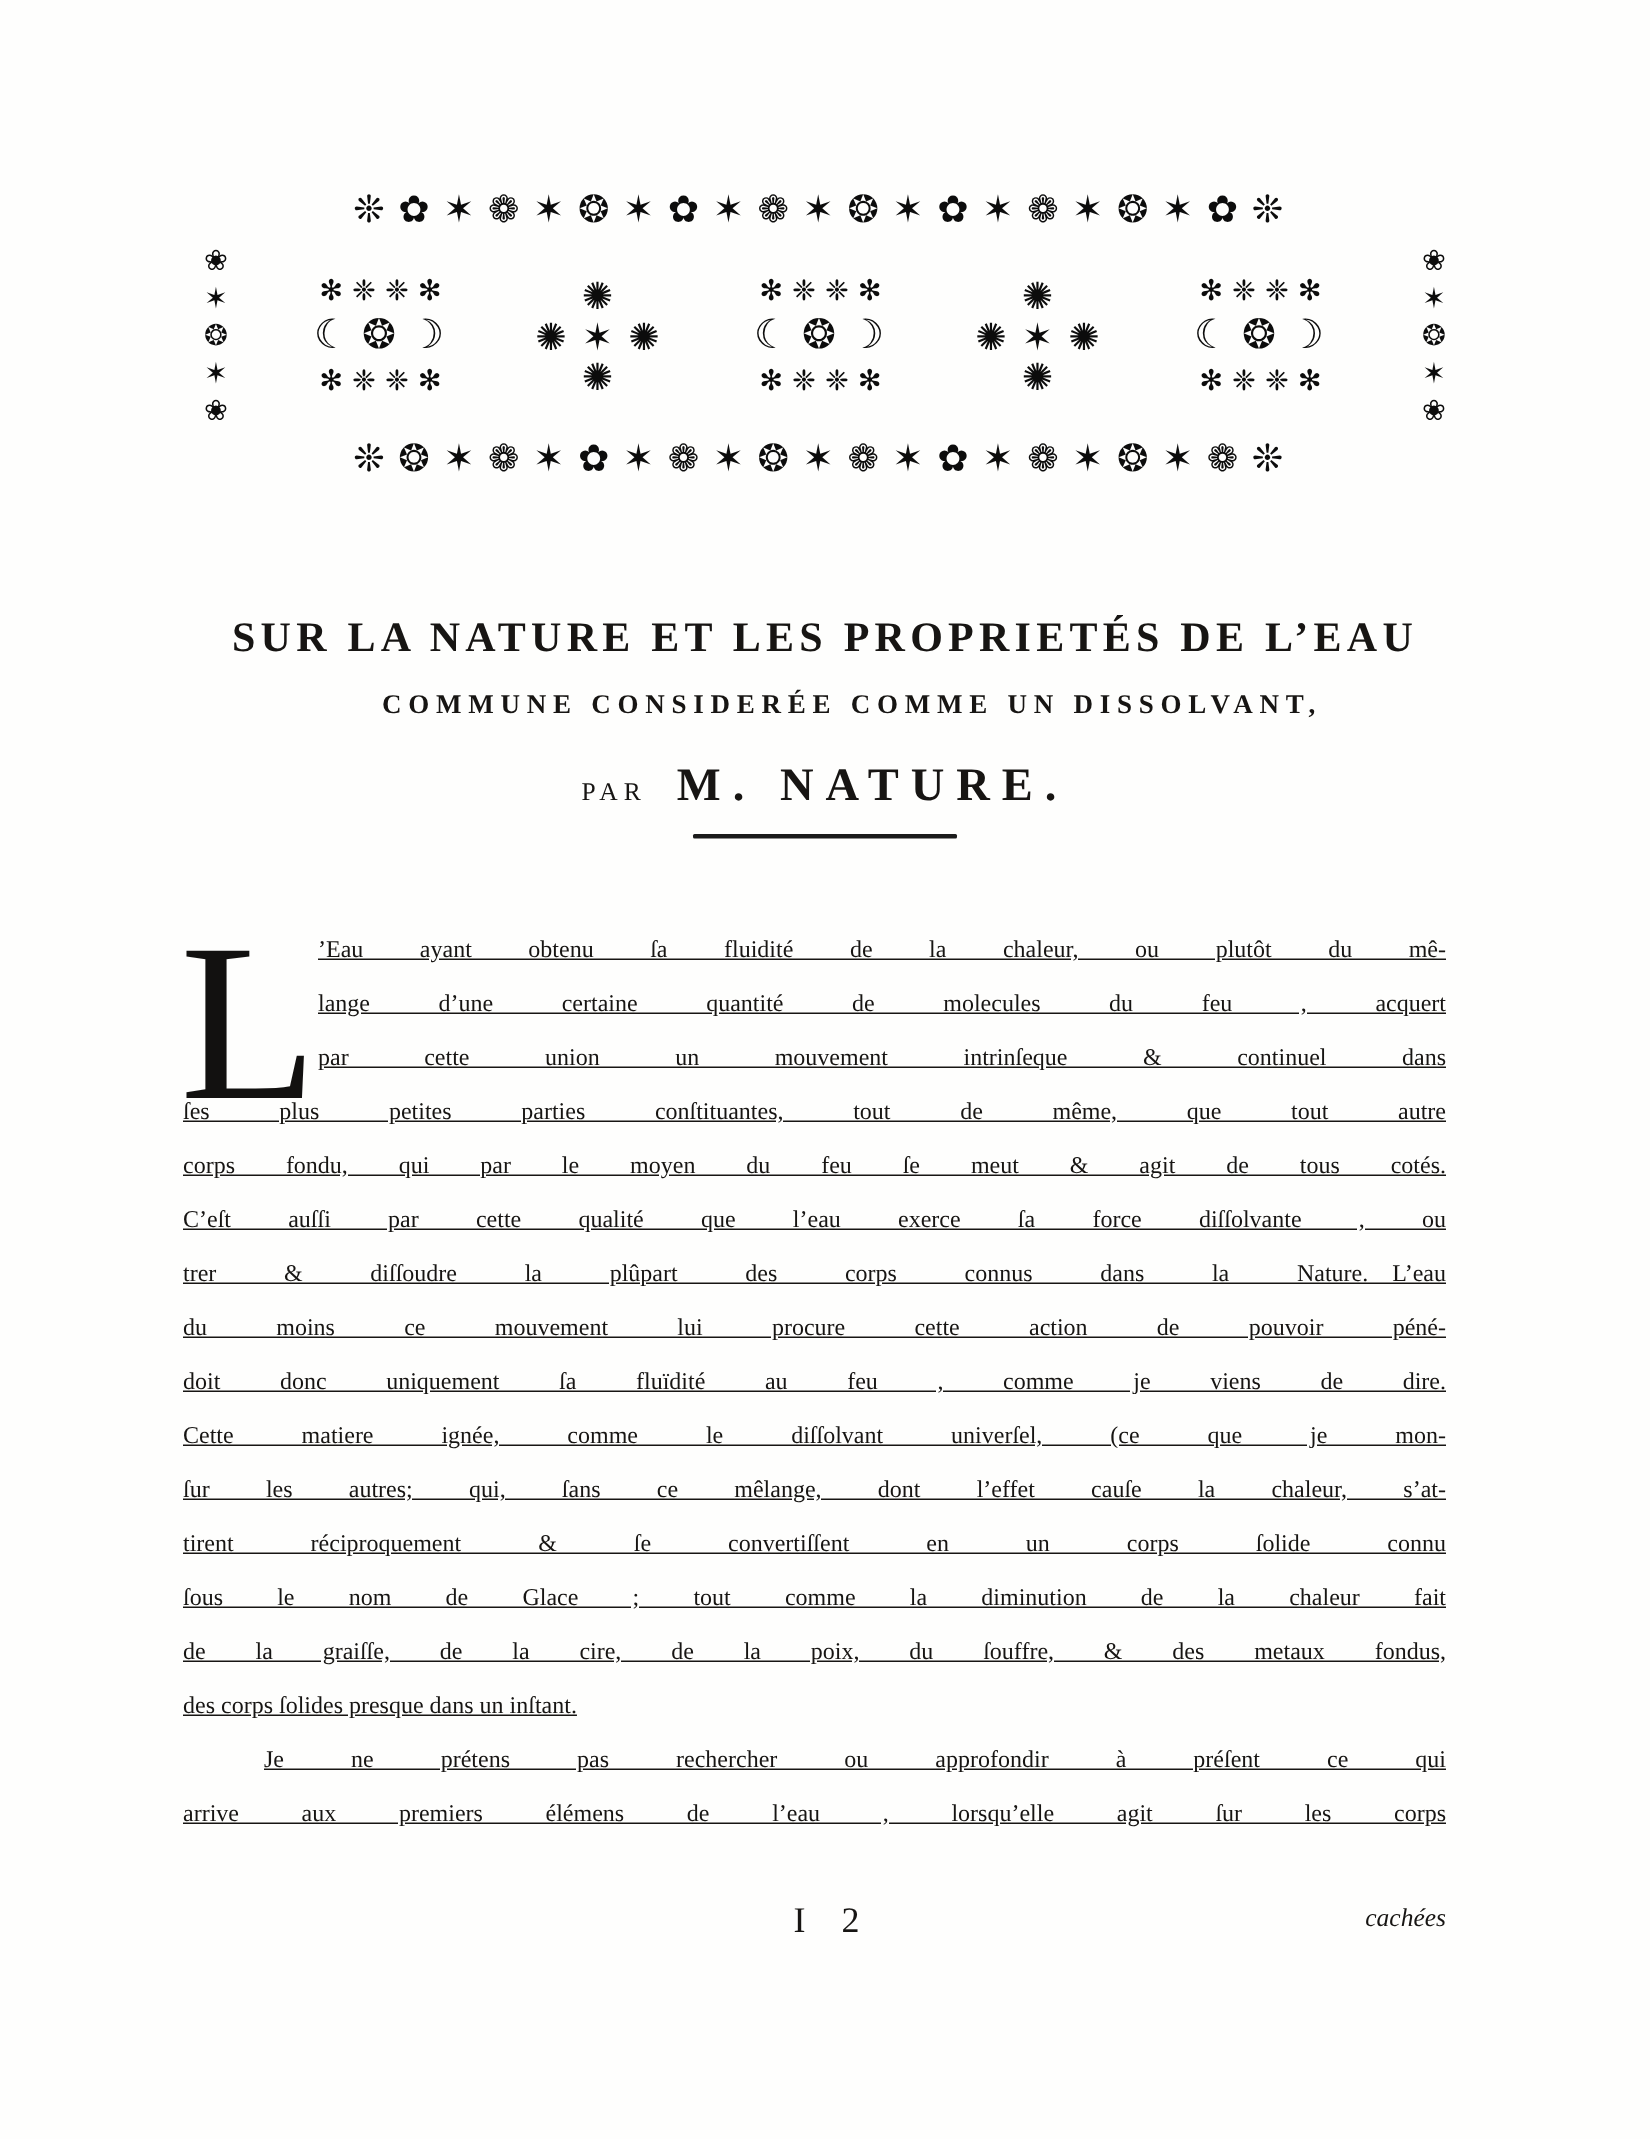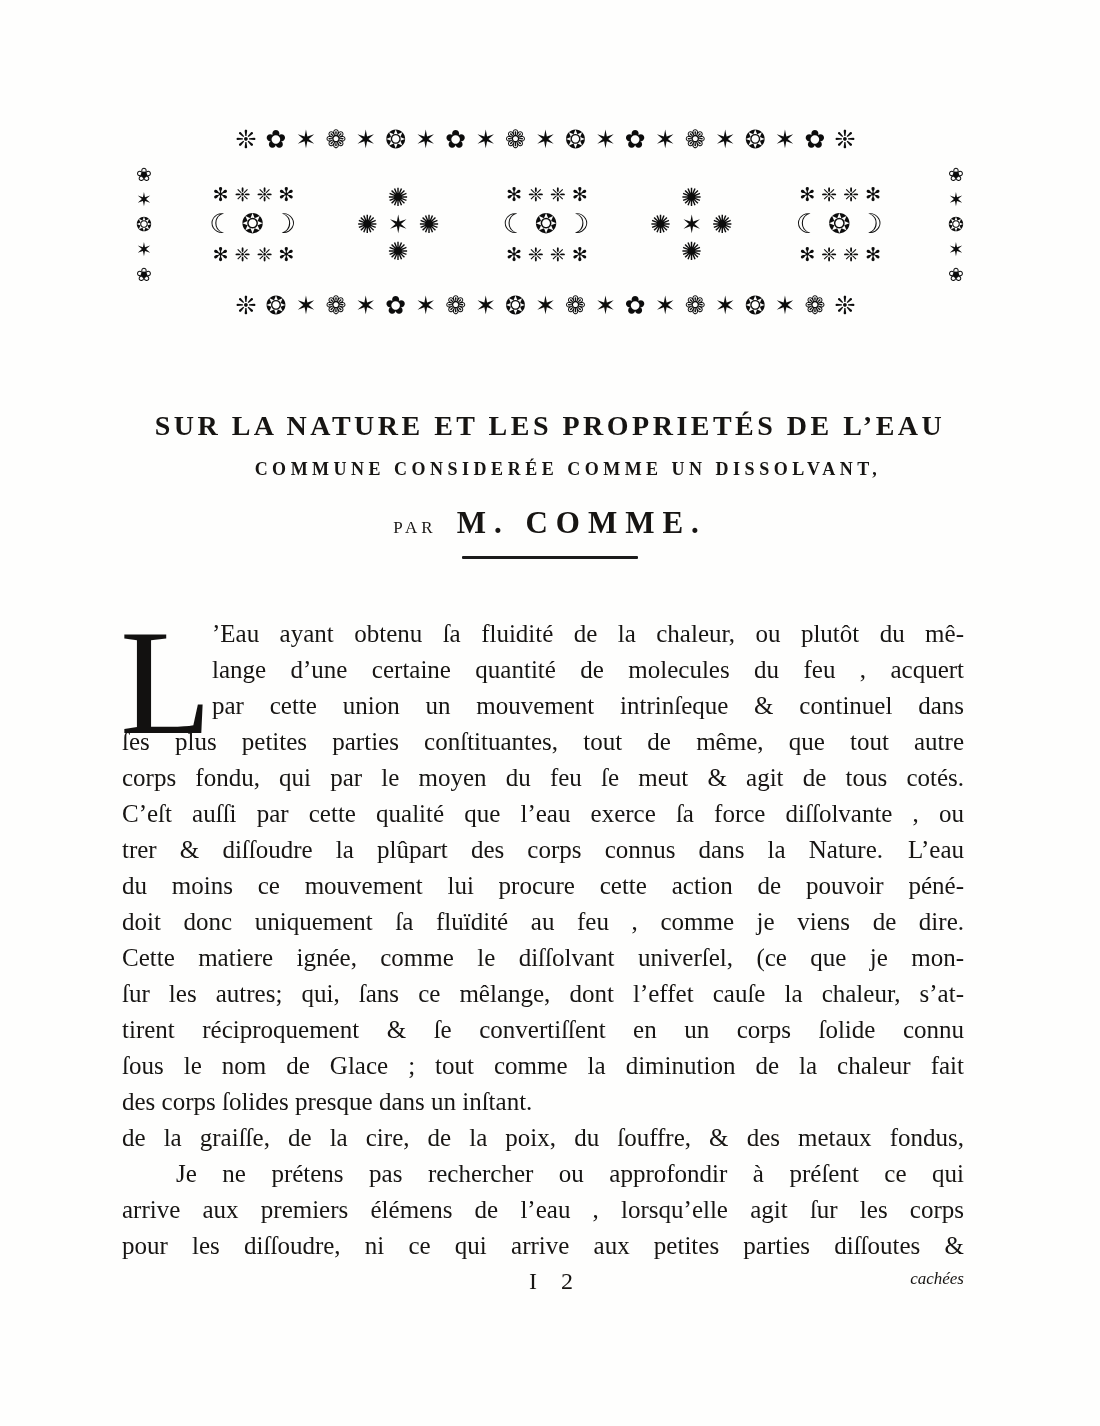--- a/index.html
+++ b/index.html
@@ -51,23 +51,23 @@
   .title-rule { width: 176px; height: 3px; background: #1b1b1b; margin: 15px auto 0 auto; border-radius: 1px; }
 
   
   .body-block { position: absolute; top: 616px; left: 122px; width: 842px; }
   .dropcap {
     position: absolute; left: -2px; top: 6px;
     font-size: 150px; line-height: 0.8; font-weight: normal; color: #121110;
   }
   .bline {
     height: 36px; line-height: 36px;
-    font-size: 25px;
+    font-size: 16px;
     text-align: justify; text-align-last: justify;
-    white-space: nowrap; overflow: visible;
+    white-space: nowrap; overflow: visible; text-decoration: underline;
   }
   .cap-indent { margin-left: 90px; }
   .p2-first { text-indent: 54px; }
   .left-last { text-align-last: left; }
 
   
   .footer { position: absolute; top: 1268px; left: 122px; width: 842px; height: 40px; }
   .signature {
     position: absolute; left: 17px; right: 0; text-align: center;
     font-size: 24px; letter-spacing: 1px; word-spacing: 16px;
@@ -111,47 +111,46 @@
       <div class="orn-col">❀ ✶ ❂ ✶ ❀</div>
     </div>
     <div class="orn-row">❊❂✶❁✶✿✶❁✶❂✶❁✶✿✶❁✶❂✶❁❊</div>
   </div>
 
   <div class="title-block">
     <div class="title1">SUR LA NATURE ET LES PROPRIETÉS DE L’EAU</div>
     <div class="title2">COMMUNE CONSIDERÉE COMME UN DISSOLVANT,</div>
     <div class="byline">
       <span class="byline-par">PAR</span>
-      <span class="byline-name">M. COMME.</span>
+      <span class="byline-name">M. NATURE.</span>
     </div>
     <div class="title-rule"></div>
   </div>
 
   <div class="body-block">
     <div class="dropcap">L</div>
 
     <div class="bline cap-indent">’Eau ayant obtenu ſa fluidité de la chaleur, ou plutôt du mê-</div>
     <div class="bline cap-indent">lange d’une certaine quantité de molecules du feu , acquert</div>
     <div class="bline cap-indent">par cette union un mouvement intrinſeque &amp; continuel dans</div>
     <div class="bline">ſes plus petites parties conſtituantes, tout de même, que tout autre</div>
     <div class="bline">corps fondu, qui par le moyen du feu ſe meut &amp; agit de tous cotés.</div>
     <div class="bline">C’eſt auſſi par cette qualité que l’eau exerce ſa force diſſolvante , ou</div>
     <div class="bline">trer &amp; diſſoudre la plûpart des corps connus dans la Nature. L’eau</div>
     <div class="bline">du moins ce mouvement lui procure cette action de pouvoir péné-</div>
     <div class="bline">doit donc uniquement ſa fluïdité au feu , comme je viens de dire.</div>
     <div class="bline">Cette matiere ignée, comme le diſſolvant univerſel, (ce que je mon-</div>
     <div class="bline">ſur les autres; qui, ſans ce mêlange, dont l’effet cauſe la chaleur, s’at-</div>
     <div class="bline">tirent réciproquement &amp; ſe convertiſſent en un corps ſolide connu</div>
     <div class="bline">ſous le nom de Glace ; tout comme la diminution de la chaleur fait</div>
+    <div class="bline">de la graiſſe, de la cire, de la poix, du ſouffre, &amp; des metaux fondus,</div>
     <div class="bline left-last">des corps ſolides presque dans un inſtant.</div>
-    <div class="bline">de la graiſſe, de la cire, de la poix, du ſouffre, &amp; des metaux fondus,</div>
 
     <div class="bline p2-first">Je ne prétens pas rechercher ou approfondir à préſent ce qui</div>
     <div class="bline">arrive aux premiers élémens de l’eau , lorsqu’elle agit ſur les corps</div>
-    <div class="bline">pour les diſſoudre, ni ce qui arrive aux petites parties diſſoutes &amp;</div>
   </div>
 
   <div class="footer">
     <div class="signature">I 2</div>
     <div class="catchword">cachées</div>
   </div>
 
 </div>
 
 </body></html>

